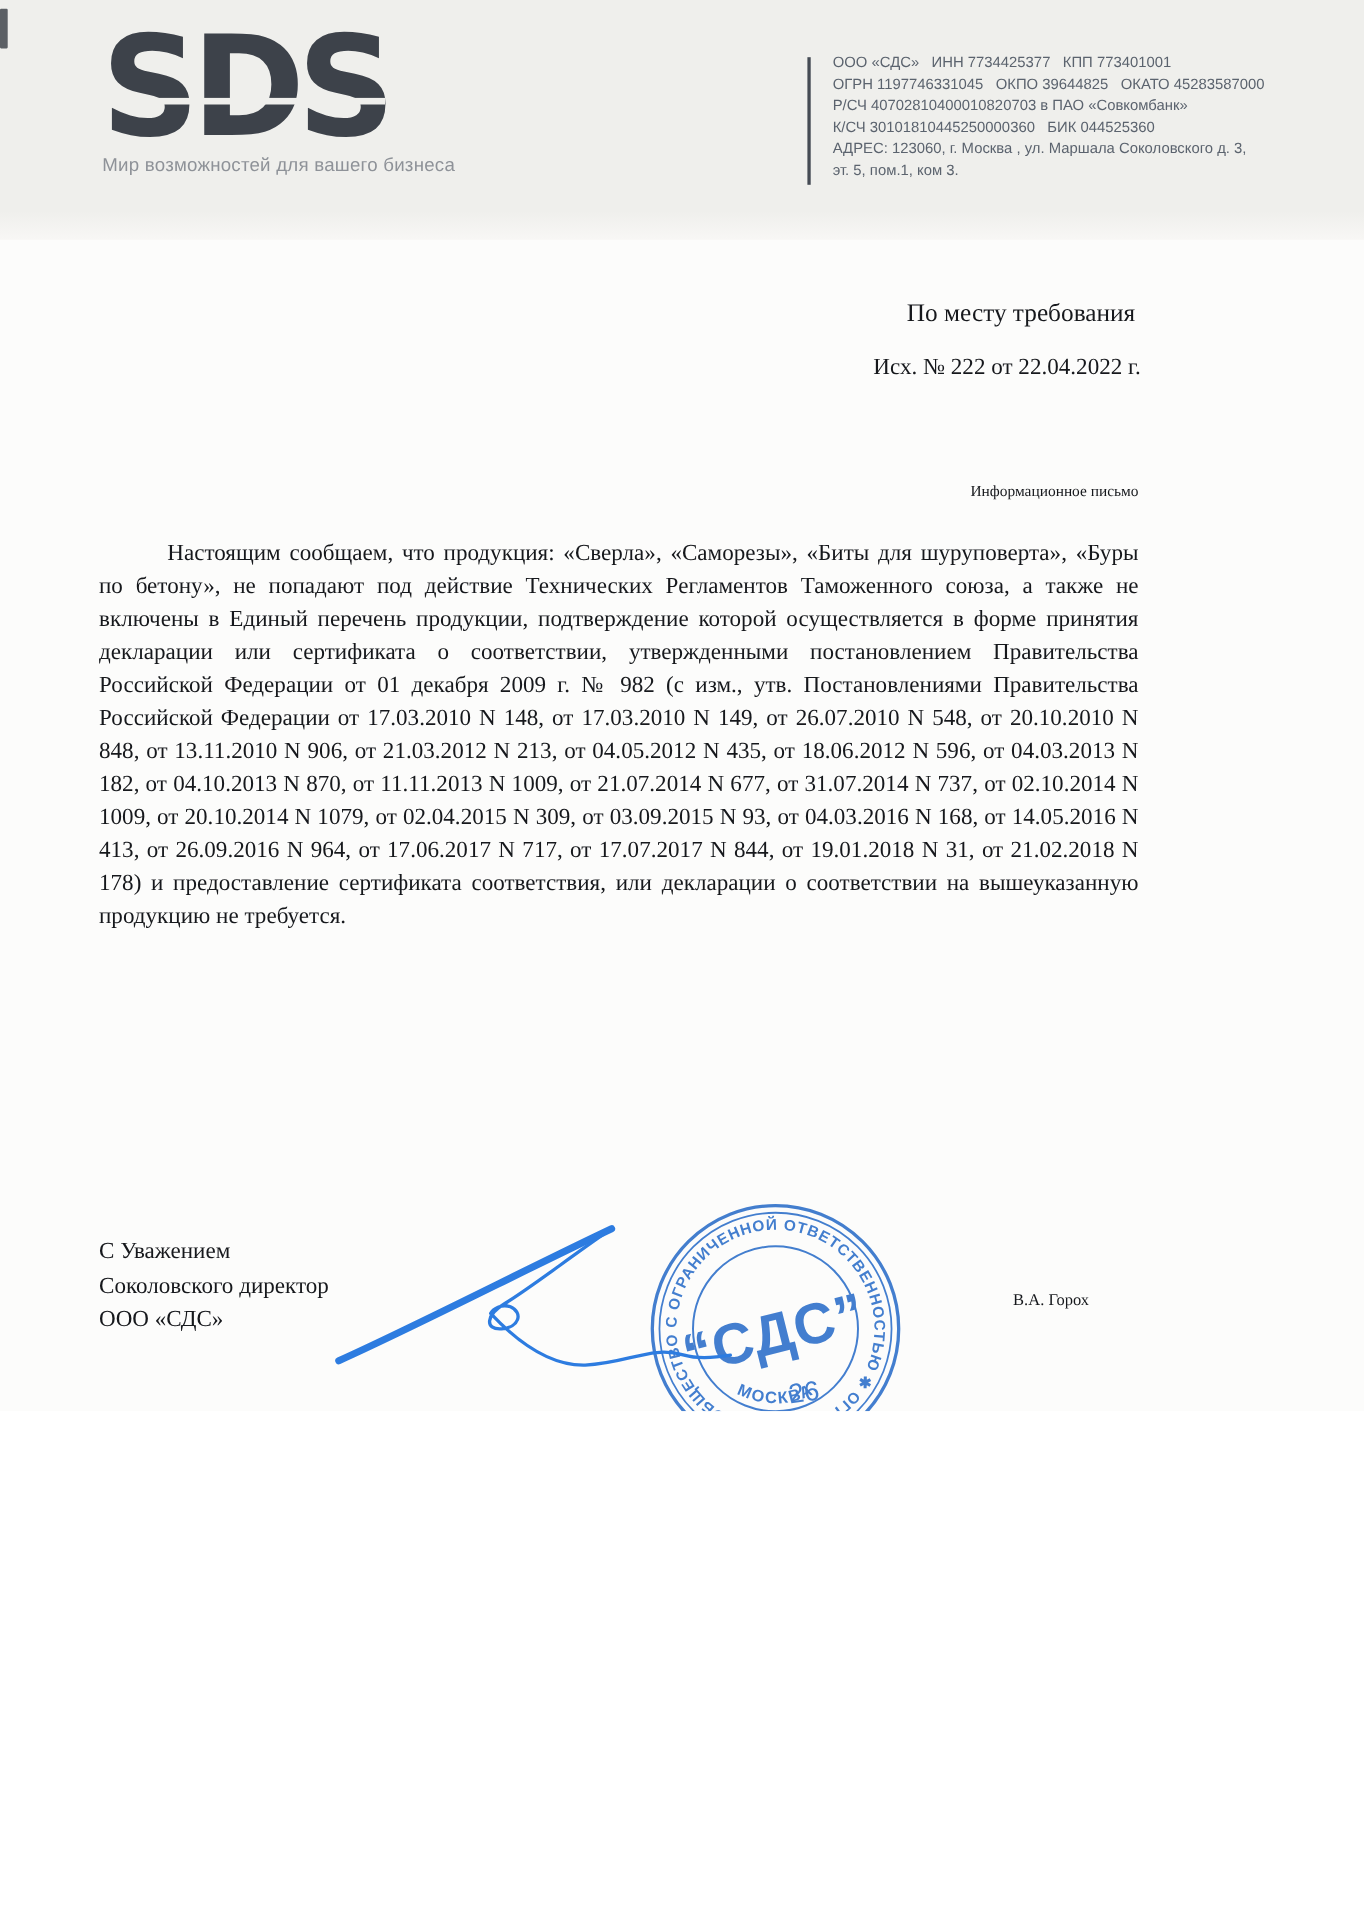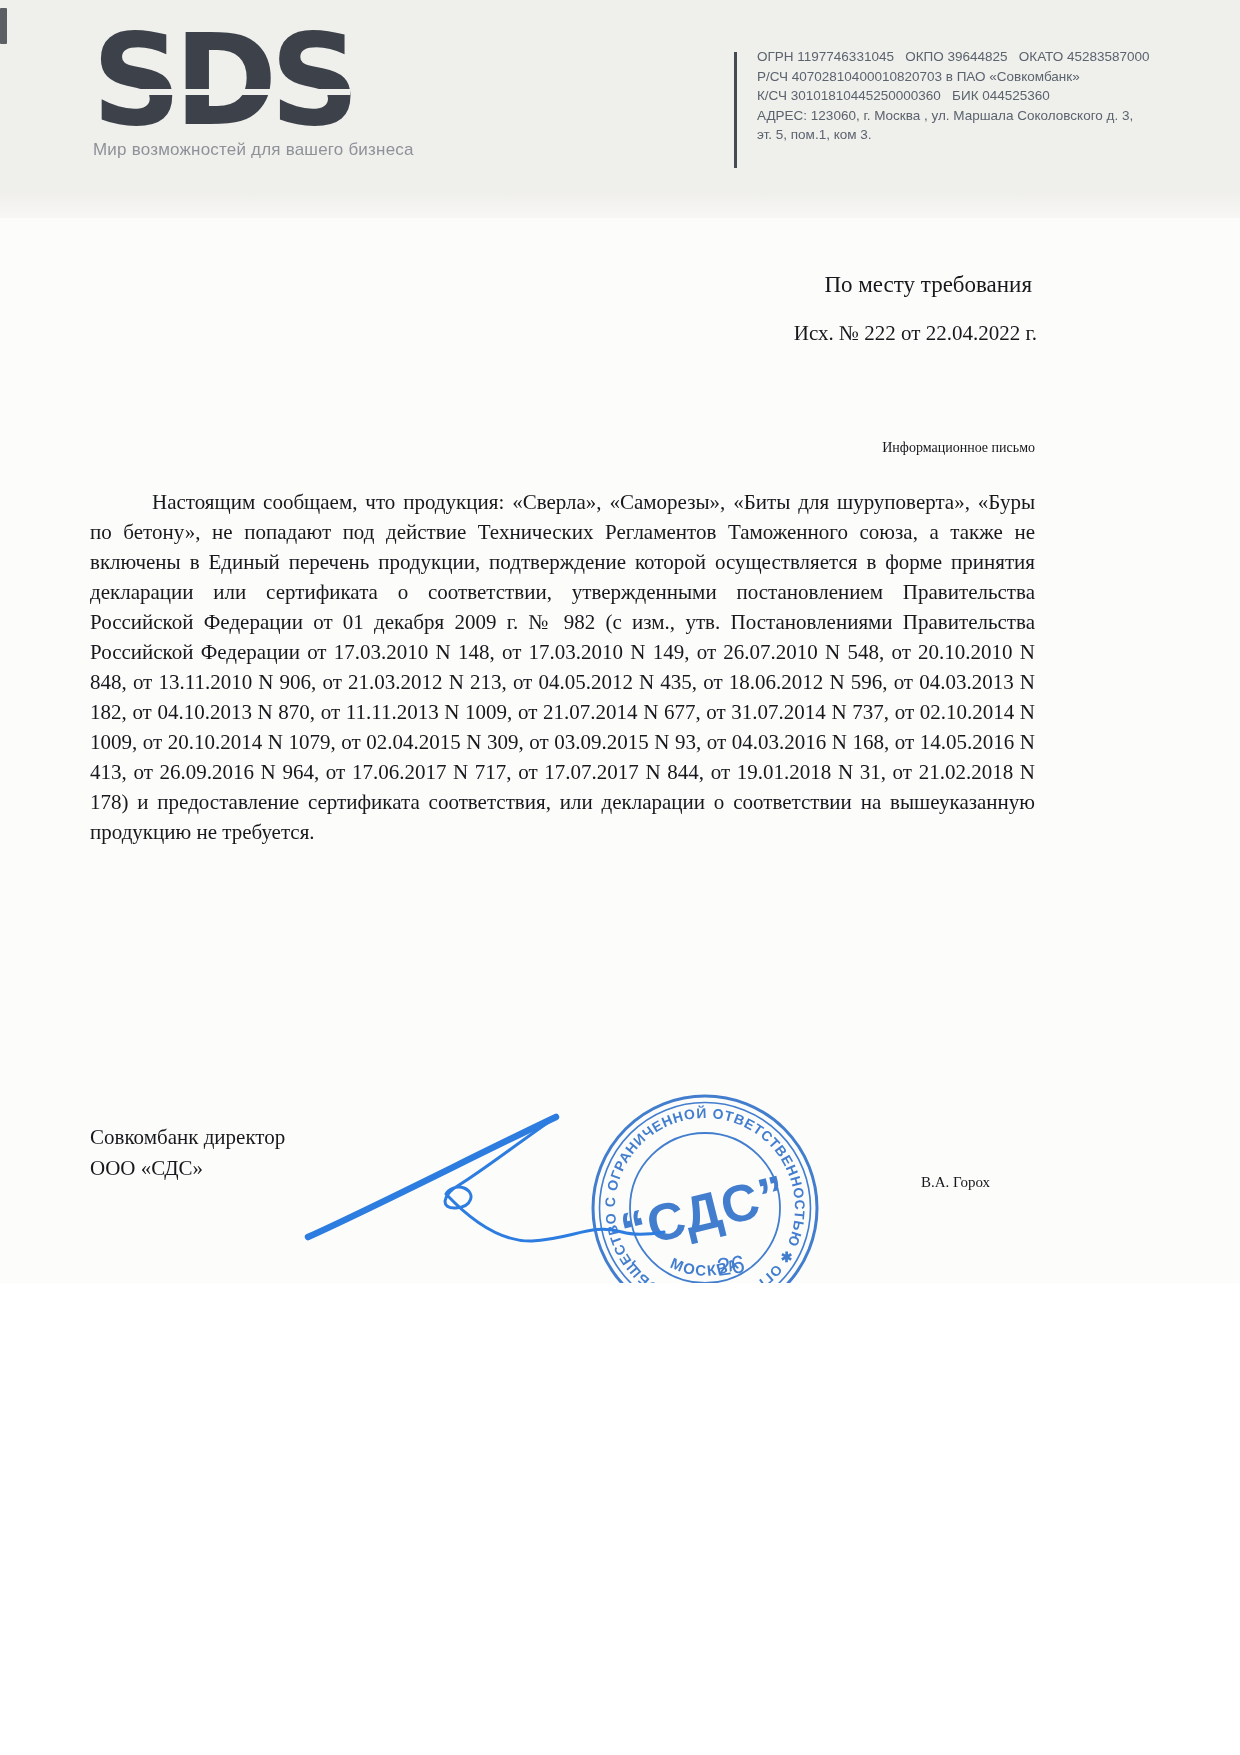--- a/index.html
+++ b/index.html
@@ -89,36 +89,38 @@
 
 <div class="page">
 
   <div class="header-band">
     <div class="corner-mark"></div>
     <div class="logo">SDS</div>
     <div class="logo-slash"></div>
     <div class="tagline">Мир возможностей для вашего бизнеса</div>
     <div class="header-divider"></div>
     <div class="company-info">
+      <div>ООО «СДС»&nbsp;&nbsp; ИНН 7734425377&nbsp;&nbsp; КПП 773401001</div>
       <div>ОГРН 1197746331045&nbsp;&nbsp; ОКПО 39644825&nbsp;&nbsp; ОКАТО 45283587000</div>
       <div>Р/СЧ 40702810400010820703 в ПАО «Совкомбанк»</div>
       <div>К/СЧ 30101810445250000360&nbsp;&nbsp; БИК 044525360</div>
       <div>АДРЕС: 123060, г. Москва , ул. Маршала Соколовского д. 3,</div>
       <div>эт. 5, пом.1, ком 3.</div>
     </div>
   </div>
 
   <div class="recipient">По месту требования</div>
   <div class="reference">Исх. № 222 от 22.04.2022 г.</div>
 
   <div class="letter-title">Информационное письмо</div>
   <div class="paragraph-1">Настоящим сообщаем, что продукция: «Сверла», «Саморезы», «Биты для шуруповерта», «Буры по бетону», не попадают под действие Технических Регламентов Таможенного союза, а также не включены в Единый перечень продукции, подтверждение которой осуществляется в форме принятия декларации или сертификата о соответствии, утвержденными постановлением Правительства Российской Федерации от 01 декабря 2009 г. № 982 (с изм., утв. Постановлениями Правительства Российской Федерации от 17.03.2010 N 148, от 17.03.2010 N 149, от 26.07.2010 N 548, от 20.10.2010 N 848, от 13.11.2010 N 906, от 21.03.2012 N 213, от 04.05.2012 N 435, от 18.06.2012 N 596, от 04.03.2013 N 182, от 04.10.2013 N 870, от 11.11.2013 N 1009, от 21.07.2014 N 677, от 31.07.2014 N 737, от 02.10.2014 N 1009, от 20.10.2014 N 1079, от 02.04.2015 N 309, от 03.09.2015 N 93, от 04.03.2016 N 168, от 14.05.2016 N 413, от 26.09.2016 N 964, от 17.06.2017 N 717, от 17.07.2017 N 844, от 19.01.2018 N 31, от 21.02.2018 N 178) и предоставление сертификата соответствия, или декларации о соответствии на вышеуказанную продукцию не требуется.</div>
 
   <div class="sign-block">
-    <div>Совкомбанк директор</div>
+    <div>С Уважением</div>
+    <div>Соколовского директор</div>
     <div>ООО «СДС»</div>
   </div>
   <div class="signer-name">В.А. Горох</div>
 
   <svg class="stamp-svg" viewBox="0 0 240 240">
     <defs>
       <path id="ringPath" d="M 75 197.9 A 90 90 0 1 1 165 197.9"></path>
       <path id="bottomPath" d="M 82 177.5 A 76 76 0 0 0 158 177.5"></path>
     </defs>
     <circle cx="120" cy="120" r="112" stroke-width="3"></circle>

